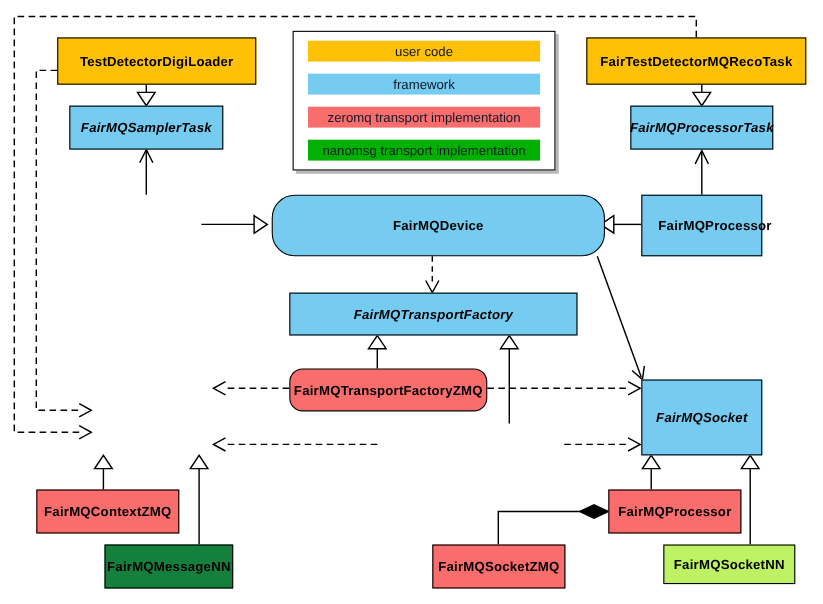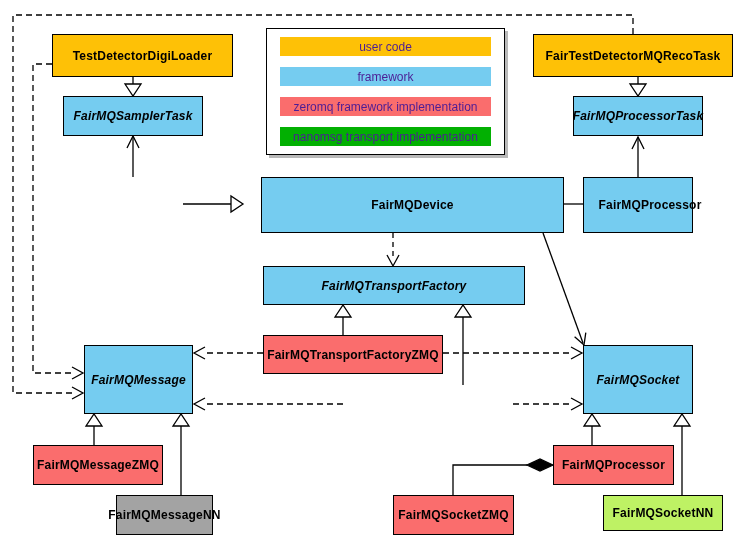--- a/index.html
+++ b/index.html
@@ -23,21 +23,21 @@
   .abstract{font-style:italic;}
   .legend{
     position:absolute;left:266px;top:28px;width:239px;height:127px;
     box-sizing:border-box;border:1.5px solid #000;background:#fff;
     box-shadow:3px 3px 0 #b9b9b9;
     display:flex;flex-direction:column;justify-content:space-between;
     padding:8px 13px;z-index:2;
   }
   .legend-item{
     height:19px;display:flex;align-items:center;justify-content:center;
-    font-size:12px;color:#4c1d95;white-space:nowrap;
+    font-size:12px;color:#0f172a;white-space:nowrap;
   }
   
 </style>
 </head>
 <body>
 
 <div id="canvas">
 
   <svg id="edges" width="748" height="549" viewBox="0 0 748 549" fill="none" stroke="#000" stroke-width="1.3">
 
@@ -143,49 +143,48 @@
 
     <g>
       <path d="M453,495 V465 H527"></path>
       <polygon points="553,465 540,459 527,465 540,471" fill="#000"></polygon>
     </g>
   </svg>
 
   <div class="legend">
     <div class="legend-item" style="background: rgb(254, 193, 6);">user code</div>
     <div class="legend-item" style="background: rgb(117, 204, 240);">framework</div>
-    <div class="legend-item" style="background: rgb(250, 109, 109);">zeromq framework implementation</div>
+    <div class="legend-item" style="background: rgb(250, 109, 109);">zeromq transport implementation</div>
     <div class="legend-item" style="background: rgb(2, 176, 2);">nanomsg transport implementation</div>
   </div>
 
   <div class="node" style="left: 52px; top: 34px; width: 181px; height: 43px; background: rgb(254, 193, 6);">TestDetectorDigiLoader</div>
 
   <div class="node" style="left: 533px; top: 34px; width: 200px; height: 43px; background: rgb(254, 193, 6);">FairTestDetectorMQRecoTask</div>
 
   <div class="node abstract" style="left: 63px; top: 96px; width: 140px; height: 40px; background: rgb(117, 204, 240);">FairMQSamplerTask</div>
 
   <div class="node abstract" style="left: 573px; top: 96px; width: 130px; height: 40px; background: rgb(117, 204, 240);">FairMQProcessorTask</div>
 
 
-  <div class="node" style="left: 261px; top: 177px; width: 303px; height: 56px; background: rgb(117, 204, 240);">FairMQDevice</div>
+  <div class="node" style="left: 247px; top: 177px; width: 303px; height: 56px; background: rgb(117, 204, 240); border-radius: 21px;">FairMQDevice</div>
 
   <div class="node" style="left: 583px; top: 177px; width: 110px; height: 56px; background: rgb(117, 204, 240); padding-left: 24px;">FairMQProcessor</div>
 
   <div class="node abstract" style="left: 263px; top: 266px; width: 262px; height: 39px; background: rgb(117, 204, 240);">FairMQTransportFactory</div>
 
-  <div class="node" style="left: 263px; top: 335px; width: 180px; height: 39px; background: rgb(250, 109, 109);">FairMQTransportFactoryZMQ</div>
+  <div class="node" style="left: 263px; top: 335px; width: 180px; height: 39px; background: rgb(250, 109, 109); border-radius: 12px;">FairMQTransportFactoryZMQ</div>
 
 
-  <div class="node abstract" style="left: 84px; top: 345px; width: 109px; height: 69px; background: rgb(117, 204, 240);">FairMQMessage</div>
 
   <div class="node abstract" style="left: 583px; top: 345px; width: 110px; height: 69px; background: rgb(117, 204, 240);">FairMQSocket</div>
 
-  <div class="node" style="left: 33px; top: 445px; width: 130px; height: 40px; background: rgb(250, 109, 109);">FairMQMessageZMQ</div>
+  <div class="node" style="left: 33px; top: 445px; width: 130px; height: 40px; background: rgb(250, 109, 109);">FairMQContextZMQ</div>
 
-  <div class="node" style="left: 116px; top: 495px; width: 97px; height: 40px; background: #a3a3a3;">FairMQMessageNN</div>
+  <div class="node" style="left: 95px; top: 495px; width: 117px; height: 40px; background: #15803d;">FairMQMessageNN</div>
 
   <div class="node" style="left: 553px; top: 445px; width: 121px; height: 40px; background: rgb(250, 109, 109);">FairMQProcessor</div>
 
   <div class="node" style="left: 393px; top: 495px; width: 121px; height: 40px; background: rgb(250, 109, 109);">FairMQSocketZMQ</div>
 
   <div class="node" style="left: 603px; top: 495px; width: 120px; height: 36px; background: #bef264;">FairMQSocketNN</div>
 
 </div>
 
 </body></html>

